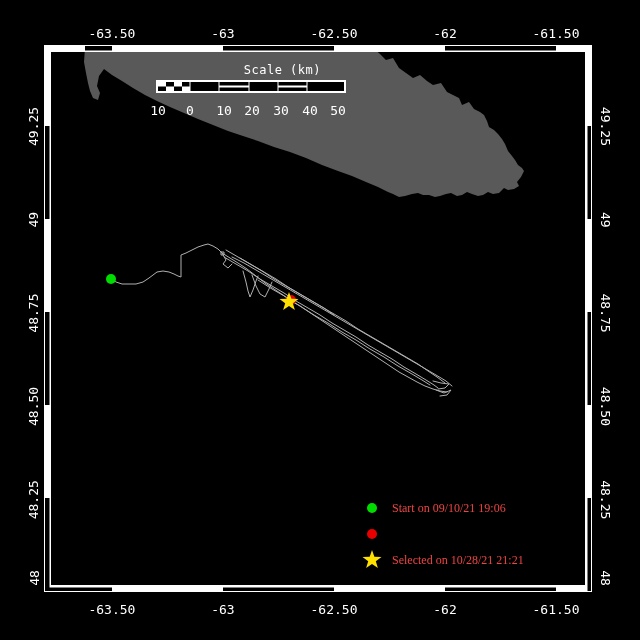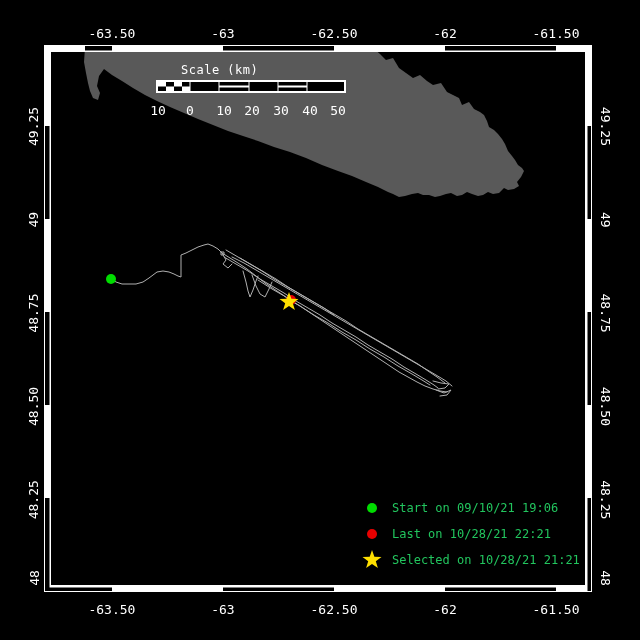--- a/index.html
+++ b/index.html
@@ -1,22 +1,22 @@
 <!DOCTYPE html>
 <html><head>
 <meta charset="utf-8">
 <style>
   html,body{margin:0;padding:0;background:#000;}
   .stage{position:relative;width:640px;height:640px;background:#000;overflow:hidden;
          font-family:"DejaVu Sans Mono","Liberation Mono",monospace;}
   .stage svg.map{position:absolute;left:0;top:0;}
-  .scale-title{position:absolute;left:181px;top:63px;width:140px;text-align:left;
+  .scale-title{position:absolute;left:181px;top:63px;width:140px;text-align:right;
                color:#fff;font-size:12px;letter-spacing:0.5px;}
   .legend{position:absolute;left:360px;top:497px;display:flex;flex-direction:column;gap:4px;}
-  .legend-row{display:flex;align-items:center;gap:8px;height:22px;color:#22c55e;font-size:12px;white-space:nowrap;}
+  .legend-row{display:flex;align-items:center;gap:8px;height:22px;color:#ef4444;font-size:12px;white-space:nowrap;font-family:Liberation Serif, serif;}
   .legend-row svg{flex:0 0 auto;display:block;}
 </style>
 </head>
 <body>
 
 <div class="stage">
   <svg class="map" id="map-svg" width="640" height="640" viewBox="0 0 640 640">
       <rect x="0" y="0" width="640" height="640" fill="#000000"></rect>
       <rect x="44" y="45" width="548" height="6" fill="#ffffff"></rect>
       <rect x="44" y="586" width="548" height="6" fill="#ffffff"></rect>
@@ -106,21 +106,20 @@
     <div class="legend-row">
       <svg width="24" height="22">
         <circle cx="12" cy="11" r="5" fill="#00dc00"></circle>
       </svg>
       <span>Start on 09/10/21 19:06</span>
     </div>
     <div class="legend-row">
       <svg width="24" height="22">
         <circle cx="12" cy="11" r="5" fill="#e80000"></circle>
       </svg>
-      <span>Last on 10/28/21 22:21</span>
     </div>
     <div class="legend-row">
       <svg width="24" height="22">
         <polygon points="12,1 14.4,7.8 21.5,7.9 15.8,12.2 17.9,19.1 12,15 6.1,19.1 8.2,12.2 2.5,7.9 9.7,7.8" fill="#ffe000"></polygon>
       </svg>
       <span>Selected on 10/28/21 21:21</span>
     </div>
   </div>
 </div>
 

